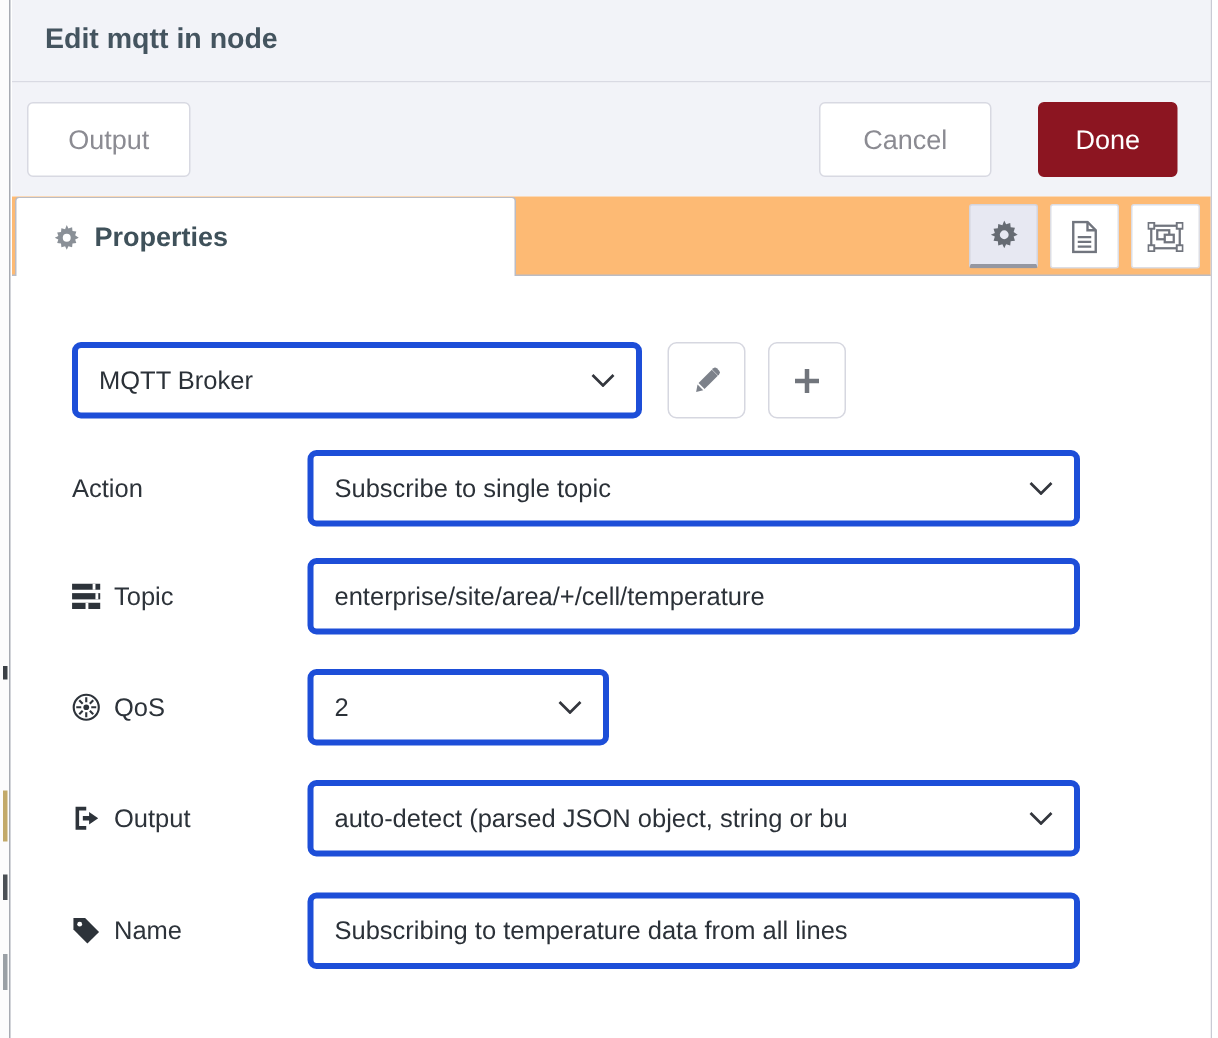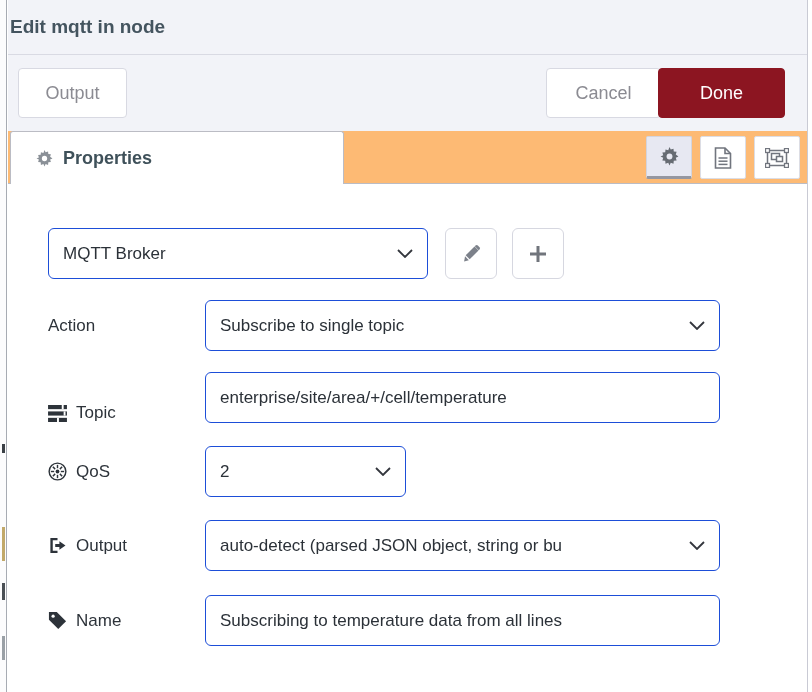--- a/index.html
+++ b/index.html
@@ -19,35 +19,35 @@
   .edge-mark { position:absolute; left:2px; width:3px; }
 
   
   .dialog {
     position:absolute; left:8px; top:0; width:800px; height:692px;
     background:#ffffff; border-right:1px solid #c9cad4;
   }
 
   .dialog-header {
     height:55px; background:#f2f3f8; border-bottom:1px solid #d9dae3;
-    display:flex; align-items:center; padding-left:2px;
+    display:flex; align-items:center; padding-left:22px;
   }
   .dialog-title { font-size:19px; font-weight:bold; color:#44545f; }
 
   .dialog-toolbar { position:relative; height:76px; background:#f2f3f8; }
   .btn {
     position:absolute; top:13px; height:50px; border-radius:4px;
     font-family:"Liberation Sans", sans-serif;
     font-size:18px; display:flex; align-items:center; justify-content:center;
     cursor:pointer;
   }
   .btn-secondary { background:#ffffff; border:1px solid #d8d9e2; color:#8b8b92; }
   .btn-delete { left:10px;  width:109px; }
   .btn-cancel { right:146px; width:115px; }
-  .btn-done   { right:22px; width:127px; background:#8c1521; border:1px solid #8c1521; color:#ffffff; }
+  .btn-done   { right:22px; width:93px; background:#8c1521; border:1px solid #8c1521; color:#ffffff; }
 
   
   .tabbar { position:relative; height:53px; background:#fdba74; border-bottom:1px solid #bbbcc4; }
   .tab-active {
     position:absolute; left:2px; top:0; width:334px; height:53px; z-index:2;
     background:#ffffff; border:1px solid #bbbcc4; border-bottom:none;
     border-radius:3px 3px 0 0;
     display:flex; align-items:center; gap:10px; padding-left:25px;
   }
   .tab-label { font-size:18px; font-weight:bold; color:#3f515a; }
@@ -58,31 +58,31 @@
   }
   .tab-icon-btn.selected {
     background:#e7e8f2; border:1px solid #d3d4de; border-bottom:3px solid #9597a1;
   }
 
   
   .content { position:absolute; top:184px; left:0; width:100%; height:508px; background:#ffffff; }
   .row { position:absolute; left:40px; height:51px; display:flex; align-items:center; }
   .row-server { top:44px; }
   .row-action { top:116px; }
-  .row-topic  { top:188px;align-items:flex-end; }
+  .row-topic  { top:188px; }
   .row-qos    { top:262px; }
   .row-output { top:336px; }
   .row-name   { top:411px; }
 
   .row-label {
     width:157px; display:flex; align-items:center; gap:9px;
     font-size:17px; color:#2d333a; flex-shrink:0;
   }
   .field {
-    height:51px; border:1px solid #1d4ed8; border-radius:6px; background:#ffffff;
+    height:51px; border:4px solid #1d4ed8; border-radius:6px; background:#ffffff;
     font-size:17px; color:#2b3138; padding:16px 14px;
     font-family:"Liberation Sans", sans-serif;
   }
   .select {
     display:flex; align-items:center; justify-content:space-between; cursor:pointer;
   }
   .select-text { white-space:nowrap; overflow:hidden; flex:1; }
   .select .chev { flex-shrink:0; margin-left:8px; }
   .w-wide  { width:515px; }
   .w-mid   { width:380px; }

